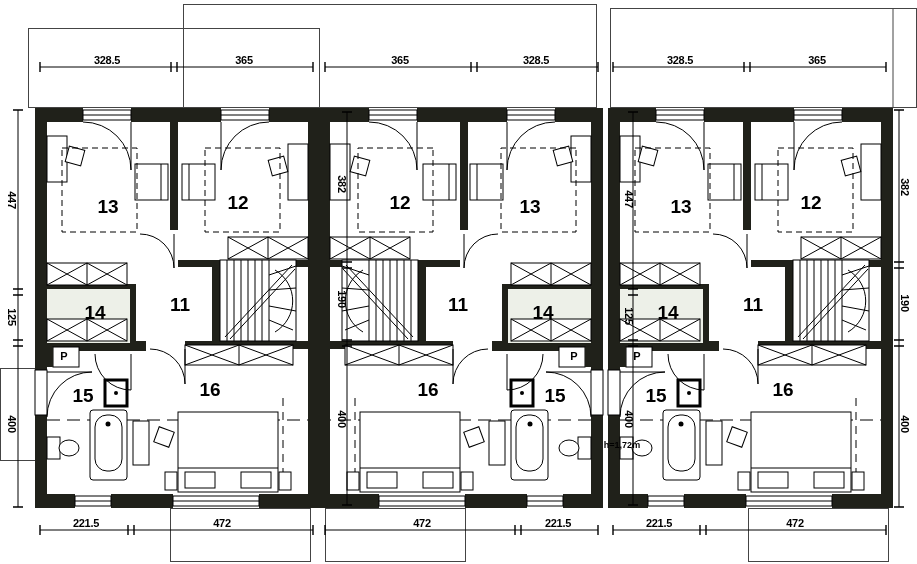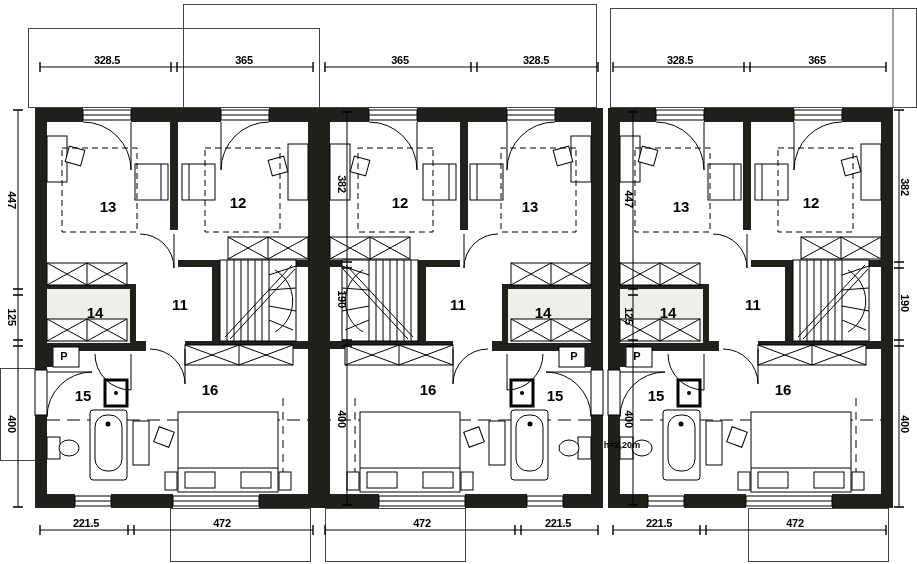--- a/index.html
+++ b/index.html
@@ -1,21 +1,21 @@
 <!DOCTYPE html>
 <html><head>
 <meta charset="utf-8">
 <style>
   html,body{margin:0;padding:0;background:#fff;}
   .plan{position:relative;width:917px;height:564px;background:#fff;overflow:hidden;
         font-family:"Liberation Sans",sans-serif;}
   .plan svg{position:absolute;left:0;top:0;}
   .lbl{position:absolute;transform:translate(-50%,-50%);font-weight:bold;color:#000;
        white-space:nowrap;line-height:1;}
-  .room{font-size:15px;}
+  .room{font-size:19px;}
   .dim{font-size:11px;letter-spacing:-0.3px;}
   .dimv{transform:translate(-50%,-50%) rotate(90deg);}
   .p{font-size:11px;}
   .hnote{font-size:9px;font-weight:bold;}
 </style>
 </head>
 <body>
 
 <div class="plan">
 
@@ -204,15 +204,15 @@
 <div class="lbl dim dimv" style="left:904px;top:187px">382</div>
 <div class="lbl dim dimv" style="left:904px;top:303px">190</div>
 <div class="lbl dim dimv" style="left:904px;top:424px">400</div>
 <div class="lbl dim dimv" style="left:341px;top:184px">382</div>
 <div class="lbl dim dimv" style="left:341px;top:299px">190</div>
 <div class="lbl dim dimv" style="left:341px;top:419px">400</div>
 <div class="lbl dim dimv" style="left:628px;top:199px">447</div>
 <div class="lbl dim dimv" style="left:628px;top:316px">125</div>
 <div class="lbl dim dimv" style="left:628px;top:419px">400</div>
 
-<div class="lbl hnote" style="left:622px;top:445px">h=2,20m</div>
+<div class="lbl hnote" style="left:622px;top:445px">h=1,72m</div>
 
 </div>
 
 </body></html>

